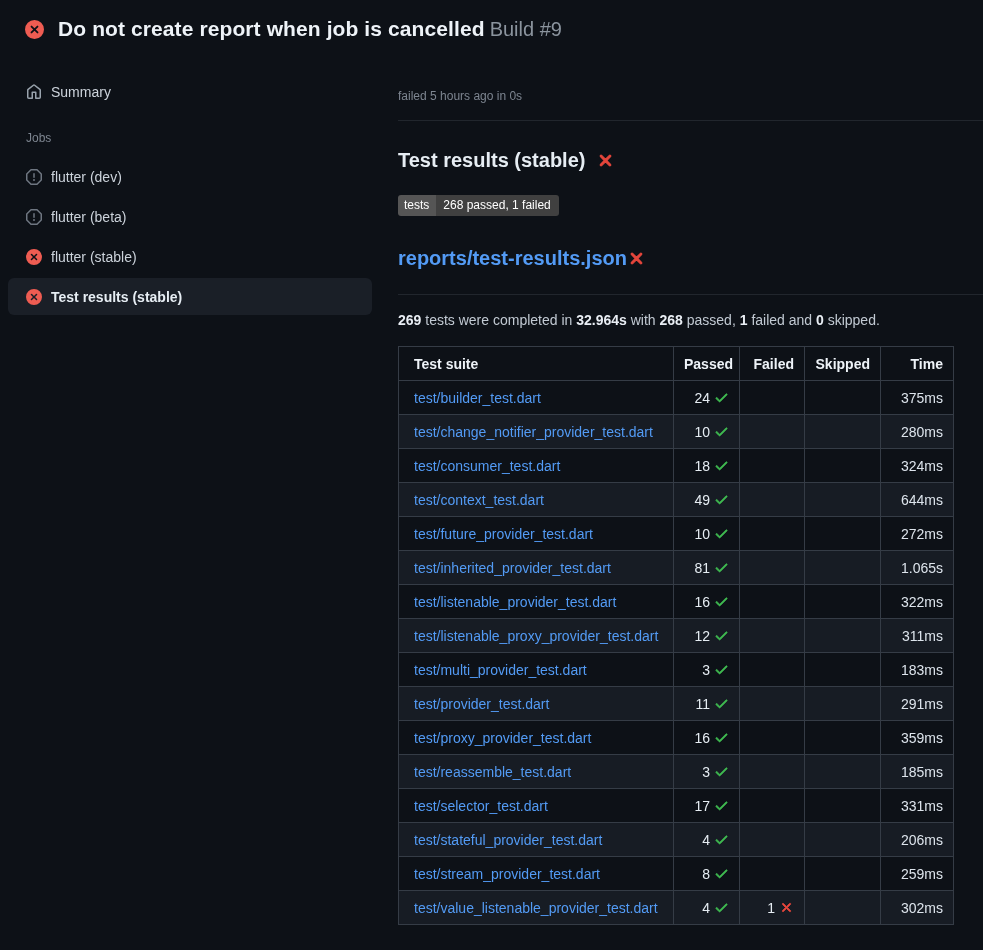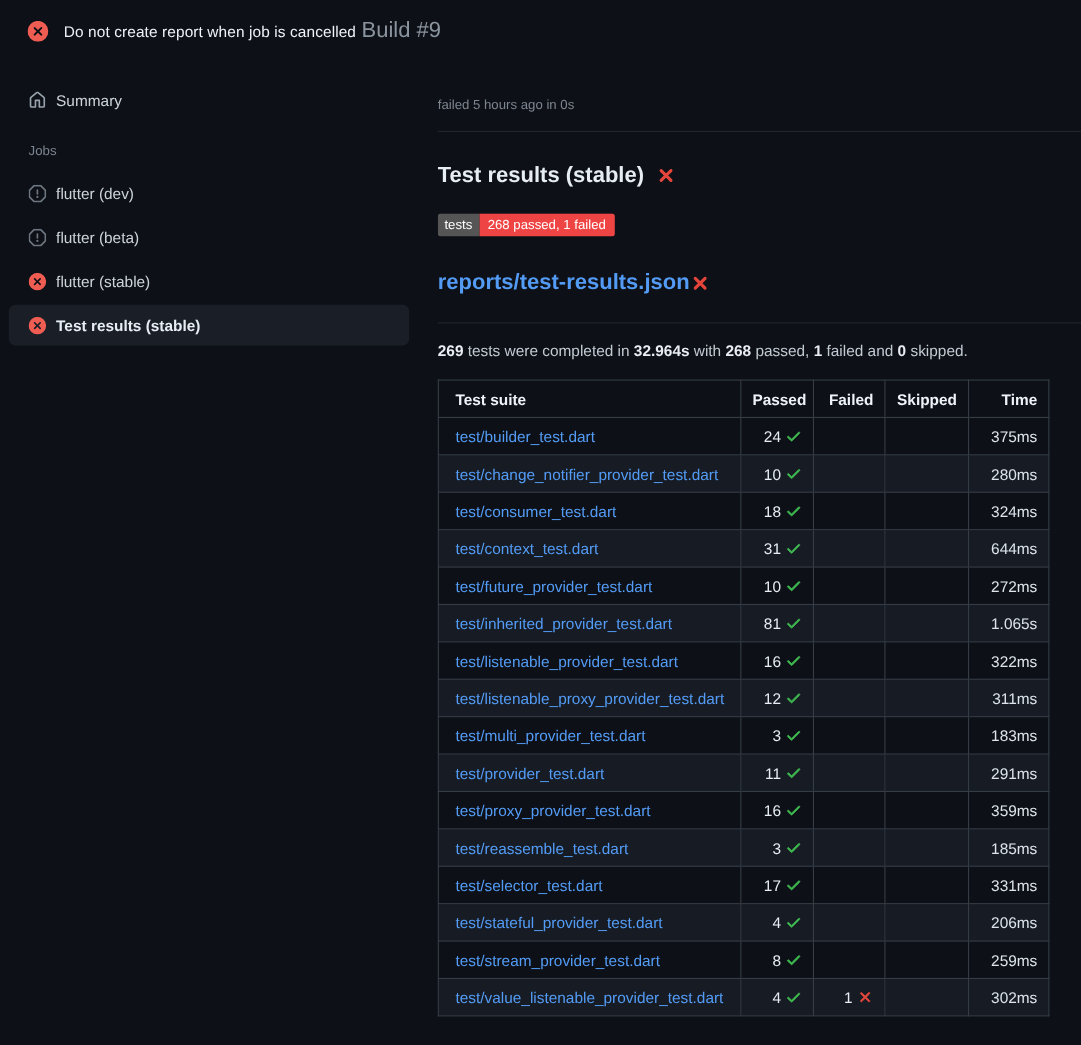--- a/index.html
+++ b/index.html
@@ -10,21 +10,21 @@
     color: #c9d1d9;
   }
   .page { width: 983px; height: 950px; position: relative; }
 
   
   .run-header {
     display: flex; align-items: center; gap: 14px;
     padding: 17px 24px 12px 25px;
   }
   .run-header .icon-wrap { width: 19px; height: 19px; flex: 0 0 auto; }
-  .run-title { font-size: 14px; font-weight: 400; color: #eef3f8; letter-spacing: .1px; }
+  .run-title { font-size: 21px; font-weight: 700; color: #eef3f8; letter-spacing: .1px; }
   .run-build { font-size: 20px; font-weight: 400; color: #8b949e; margin-left: 5px; }
 
   
   .layout { display: flex; align-items: flex-start; }
   .sidebar { flex: 0 0 398px; padding: 24px 26px 0 8px; }
   .main    { flex: 1 1 auto; padding: 30px 0 0 0; }
 
   
   .side-item {
     display: flex; align-items: center; gap: 9px;
@@ -51,21 +51,21 @@
     margin-top: 28px; display: flex; align-items: center; gap: 11px;
     font-size: 20px; font-weight: 700; color: #e6edf3;
   }
   .x-mark { width: 19px; height: 19px; flex: 0 0 auto; }
 
   .badge {
     margin-top: 23px; display: inline-flex; overflow: hidden;
     border-radius: 3px; font-size: 12px; line-height: 14px; color: #ffffff;
   }
   .badge .badge-label { background: #555555; padding: 3px 7px 4px 6px; }
-  .badge .badge-value { background: #ef4444; padding: 3px 8px 4px 7px; }
+  .badge .badge-value { background: #404040; padding: 3px 8px 4px 7px; }
 
   .report-heading {
     margin-top: 31px; padding-bottom: 24px;
     border-bottom: 1px solid #21262d;
     display: flex; align-items: center; 
     font-size: 20px; font-weight: 700;
   }
   .report-link { color: #539bf5; text-decoration: none; cursor: pointer; }
 
   .summary-line { margin-top: 17px; font-size: 14px; color: #c2cad3; }
@@ -233,21 +233,21 @@
                       <path d="M13.78 4.22a.75.75 0 0 1 0 1.06l-7.25 7.25a.75.75 0 0 1-1.06 0L2.22 9.28a.751.751 0 0 1 .018-1.042.751.751 0 0 1 1.042-.018L6 10.94l6.72-6.72a.75.75 0 0 1 1.06 0Z"></path>
                     </svg></span>
                 </span></td>
               <td class="num-cell"></td>
               <td class="num-cell"></td>
               <td class="time-cell">324ms</td>
             </tr>
             <tr>
               <td class="suite-cell"><a>test/context_test.dart</a></td>
               <td class="num-cell"><span class="cellwrap">
-                  <span>31</span>
+                  <span>49</span>
                   <span class="cell-icon"><svg viewBox="0 0 16 16" width="15" height="15" fill="#3fb950" stroke="#3fb950" stroke-width="0.8">
                       <path d="M13.78 4.22a.75.75 0 0 1 0 1.06l-7.25 7.25a.75.75 0 0 1-1.06 0L2.22 9.28a.751.751 0 0 1 .018-1.042.751.751 0 0 1 1.042-.018L6 10.94l6.72-6.72a.75.75 0 0 1 1.06 0Z"></path>
                     </svg></span>
                 </span></td>
               <td class="num-cell"></td>
               <td class="num-cell"></td>
               <td class="time-cell">644ms</td>
             </tr>
             <tr>
               <td class="suite-cell"><a>test/future_provider_test.dart</a></td>

